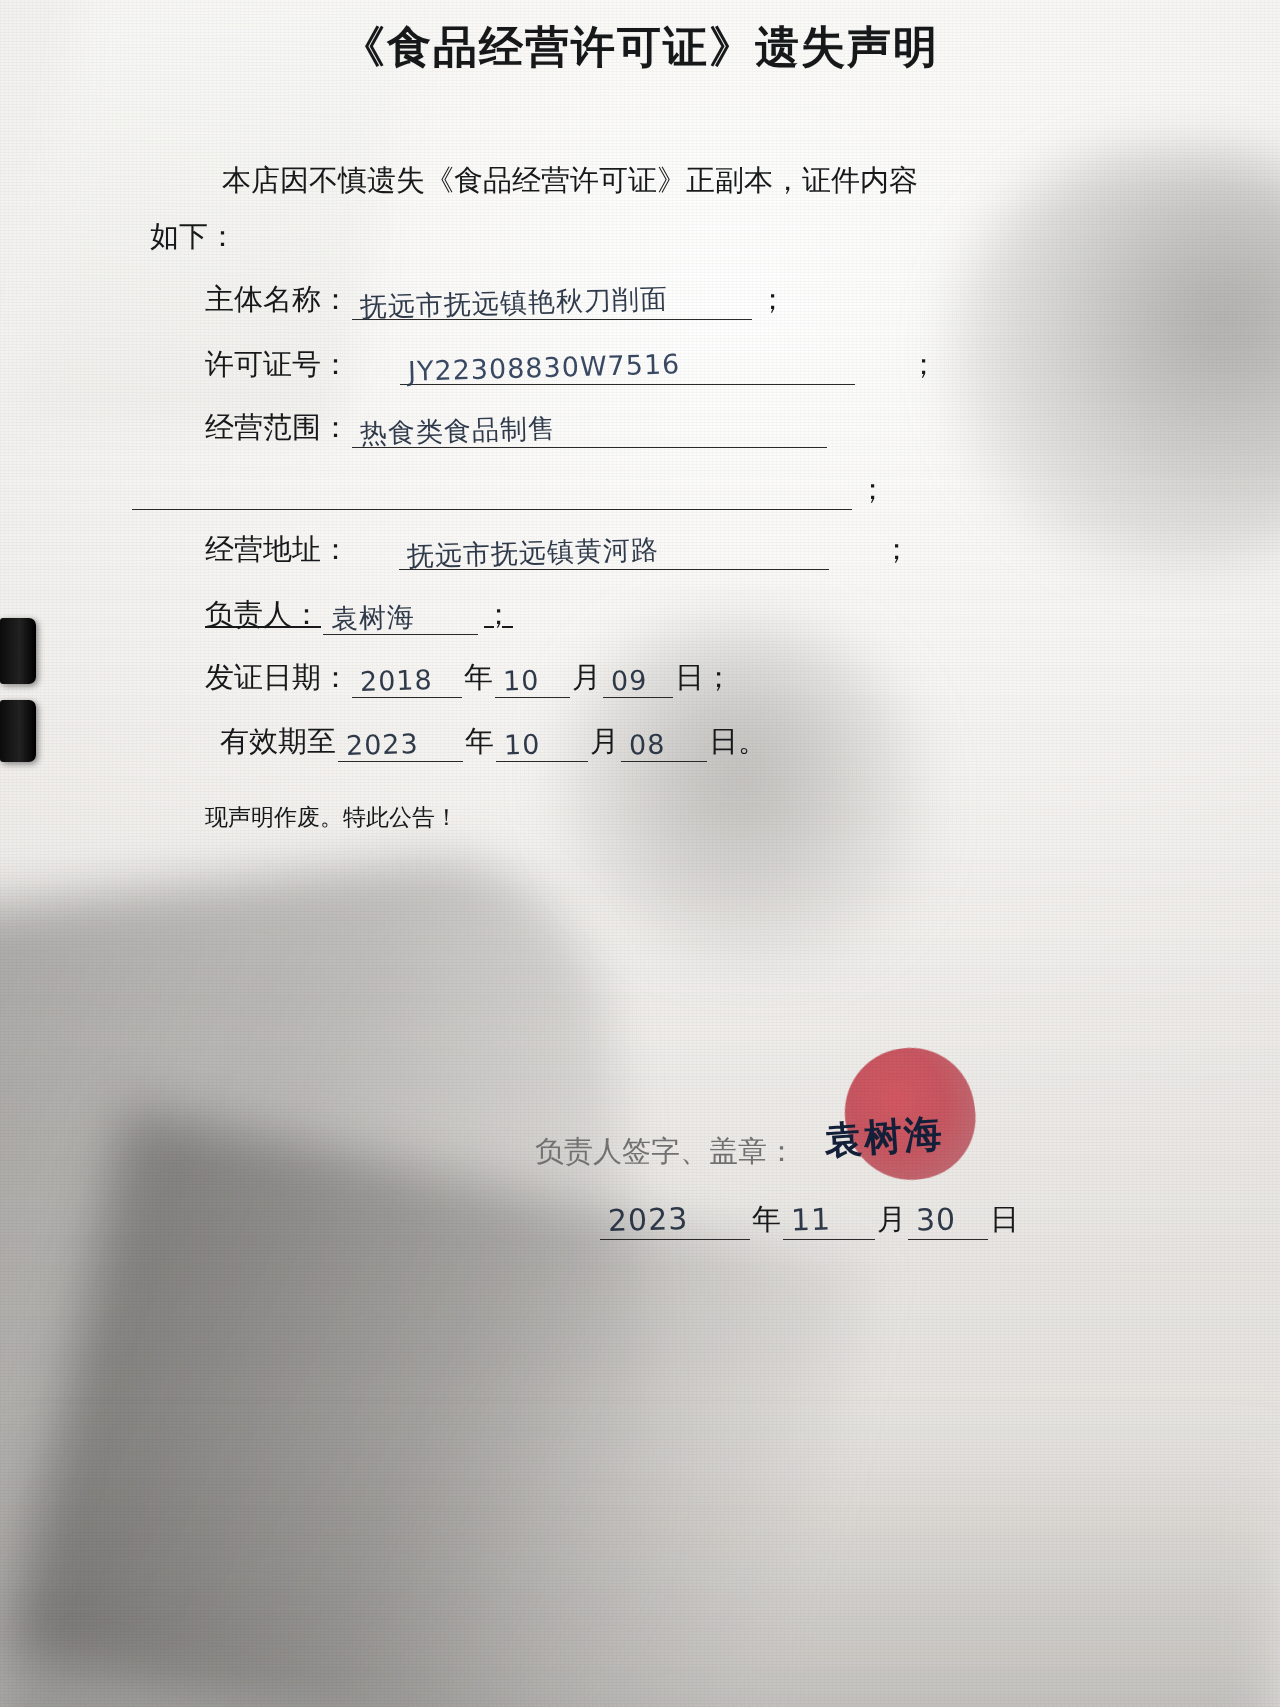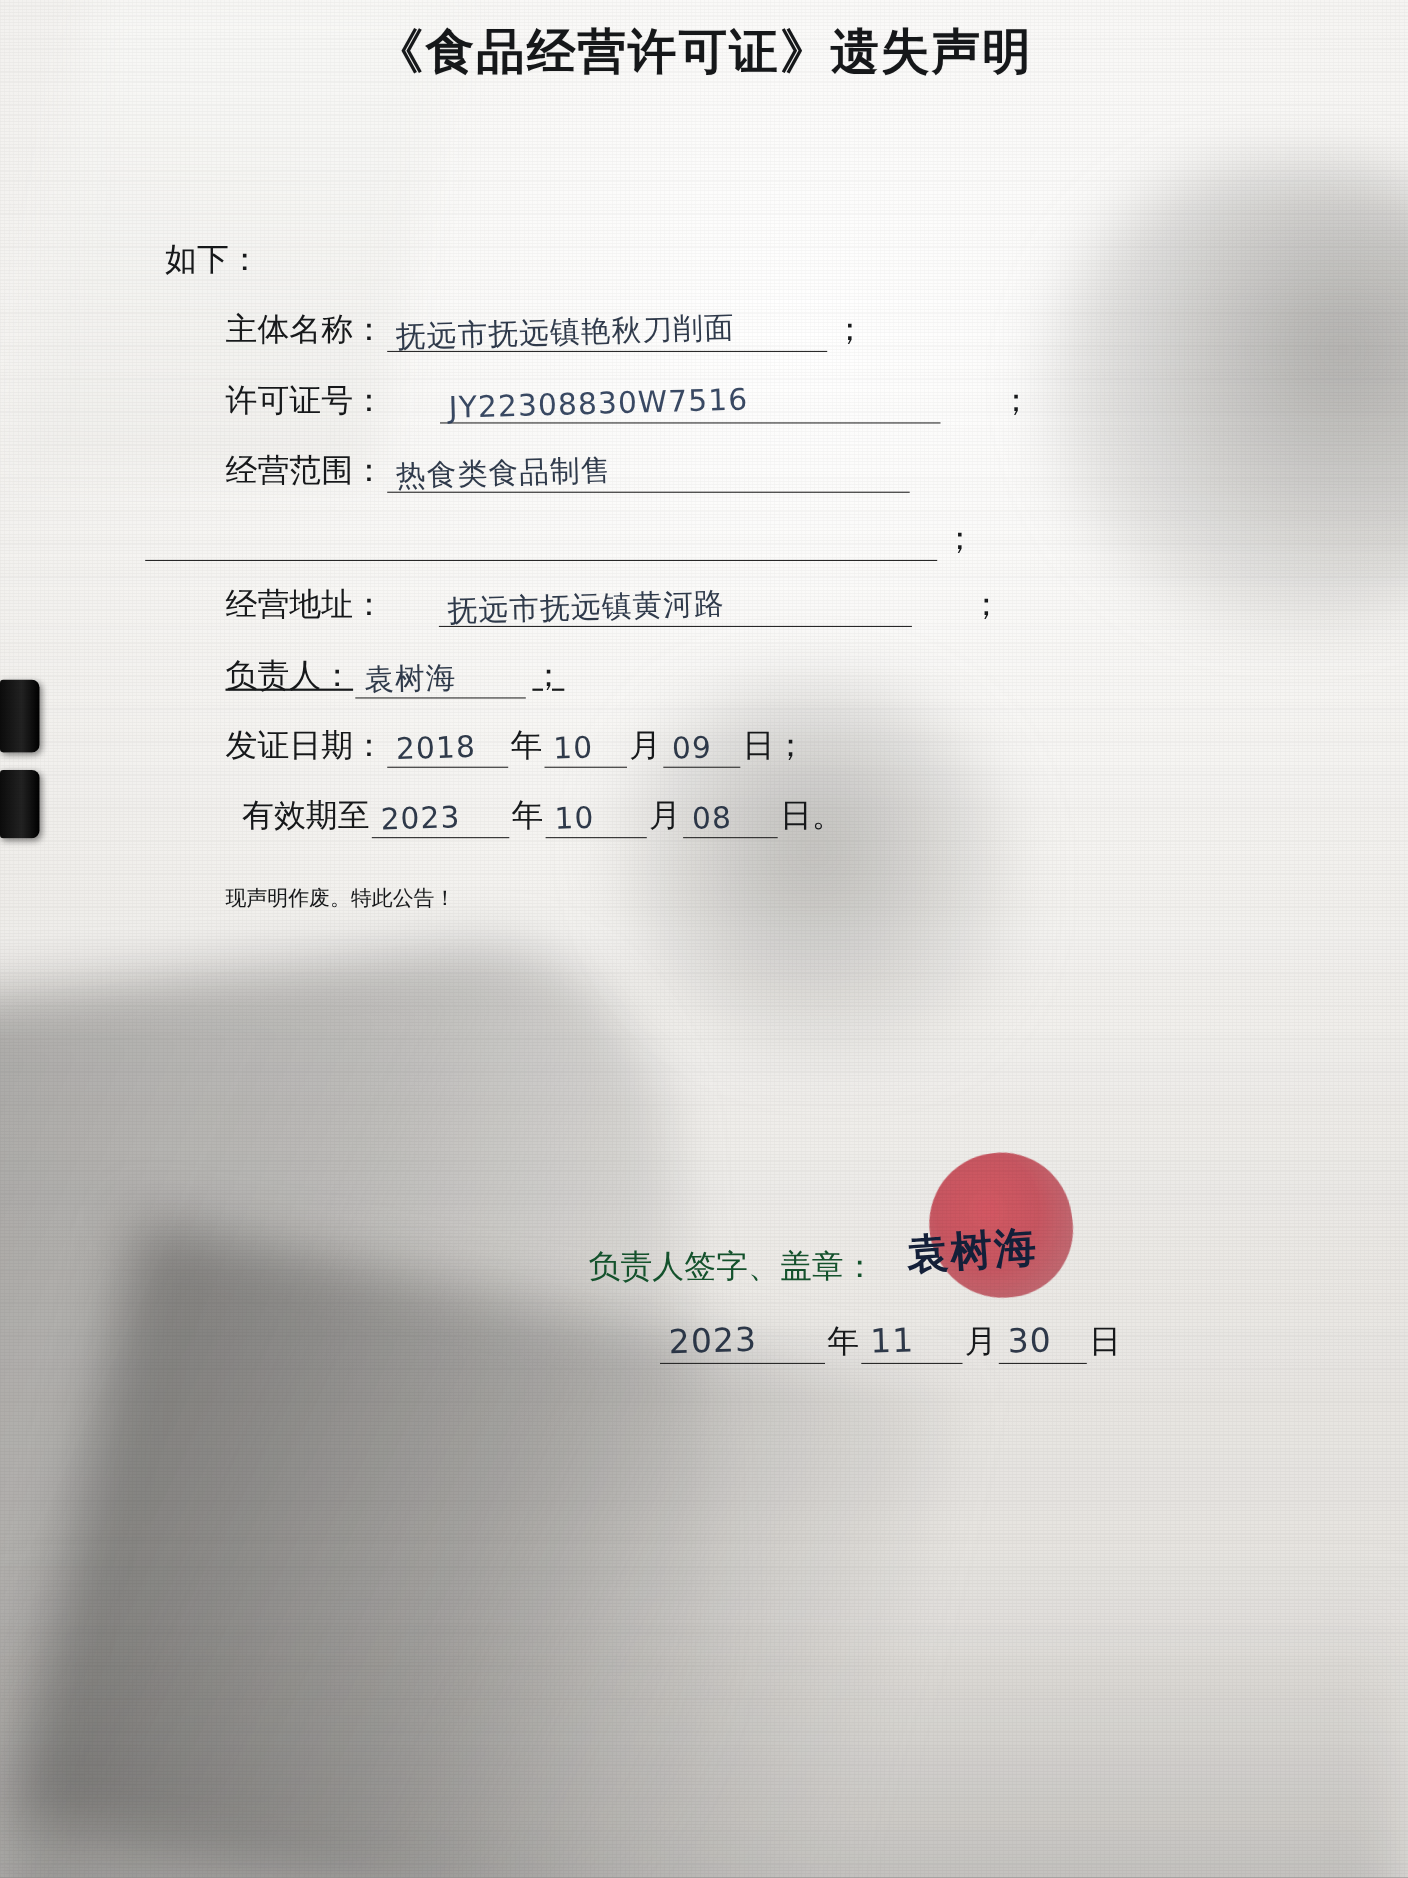--- a/index.html
+++ b/index.html
@@ -176,29 +176,29 @@
   .r-person { top: 595px; left: 205px; text-decoration: underline; }
   .r-person .blank { width: 155px; }
   .r-issue  { top: 658px; left: 205px; }
   .r-issue .b-y { width: 110px; }
   .r-issue .b-m { width: 75px; }
   .r-issue .b-d { width: 70px; }
   .r-valid  { top: 722px; left: 220px; }
   .r-valid .b-y { width: 125px; }
   .r-valid .b-m { width: 92px; }
   .r-valid .b-d { width: 86px; }
-  .r-final  { top: 790px; left: 205px; font-size: 19px; }
+  .r-final  { top: 790px; left: 205px; font-size: 23px; }
 
   
   .sign-row {
     position: absolute;
     top: 1132px;
     left: 535px;
     font-size: 29px;
-    color: #14532d;
+    color: #737373;
     white-space: nowrap;
     z-index: 6;
   }
   .sign-hand {
     position: absolute;
     top: 1112px;
     left: 824px;
     font-family: "DejaVu Sans", "Liberation Sans", sans-serif;
     font-size: 38px;
     color: #14203a;
@@ -262,20 +262,21 @@
   <div class="shadow-v-notch"></div>
   <div class="shadow shadow-bottom"></div>
 
   <div class="clip clip-1"></div>
   <div class="clip clip-2"></div>
 
   <div class="doc">
 
     <div class="title">《食品经营许可证》遗失声明</div>
 
+    <div class="para p-line1">本店因不慎遗失《食品经营许可证》正副本，证件内容</div>
     <div class="para p-line2">如下：</div>
 
     <div class="row r-name">
       <span class="label">主体名称：</span>
       <span class="blank">
         <span class="hand dark">抚远市抚远镇艳秋刀削面</span>
       </span>
       <span class="semi">；</span>
     </div>
 

